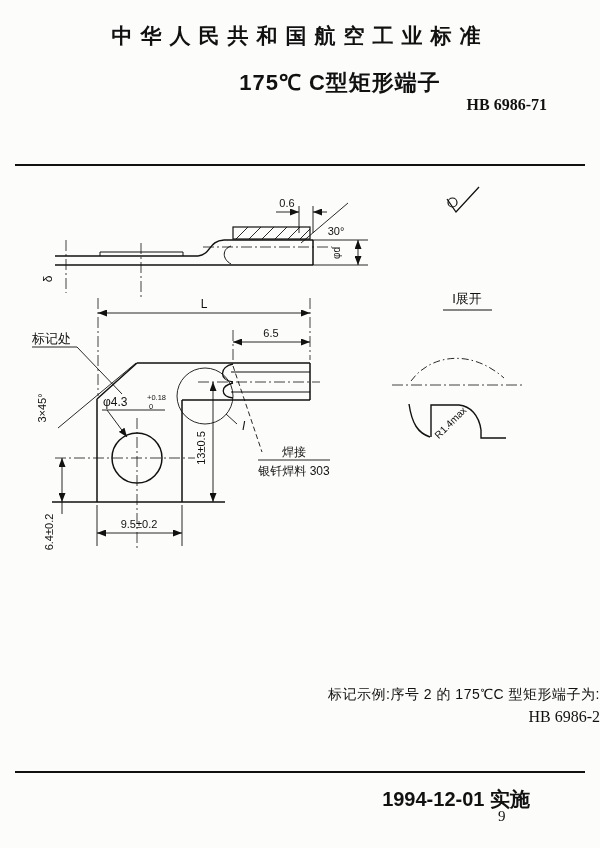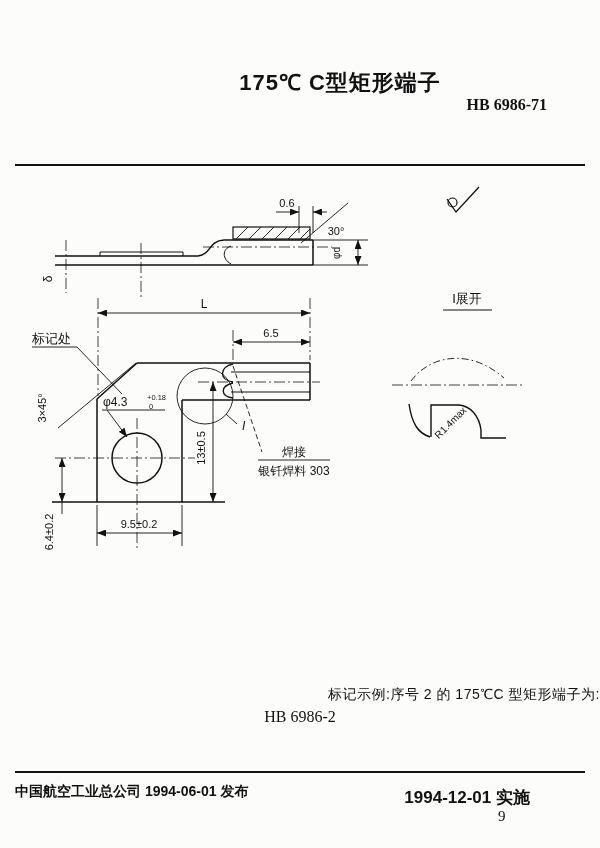--- a/index.html
+++ b/index.html
@@ -20,39 +20,40 @@
     position:absolute;top:96px;right:53px;
     font-family:"Liberation Serif", serif;font-size:16px;font-weight:bold;
   }
   svg.draw{position:absolute;top:0;left:0;}
   svg text{font-family:"Liberation Sans", sans-serif;fill:#111;}
   .example-1{
     position:absolute;top:686px;left:0;width:100%;text-align:right;
     font-size:14px;letter-spacing:0.5px;
   }
   .example-2{
-    position:absolute;top:708px;left:0;width:100%;text-align:center;
+    position:absolute;top:708px;left:0;width:100%;text-align:right;
     font-family:"Liberation Serif", serif;font-size:16px;
   }
   .footer-left{
     position:absolute;top:783px;left:15px;font-size:14px;font-weight:bold;
   }
   .footer-right{
-    position:absolute;top:786px;right:70px;font-size:17px;font-weight:bold;
+    position:absolute;top:786px;right:70px;font-size:20px;font-weight:bold;
   }
   .page-no{
     position:absolute;top:808px;left:498px;
     font-family:"Liberation Serif", serif;font-size:15px;
   }
 </style>
 </head>
 <body>
 
 <div class="page">
 
+  <div class="doc-title">中华人民共和国航空工业标准</div>
   <div class="doc-subtitle">175℃ C型矩形端子</div>
   <div class="std-no">HB 6986-71</div>
 
   <svg class="draw" width="600" height="848" viewBox="0 0 600 848">
     <defs>
       <marker id="aE" orient="auto" markerUnits="userSpaceOnUse" markerWidth="10" markerHeight="7" refX="9" refY="3.5">
         <path d="M0,0 L9,3.5 L0,7 Z" fill="#111"></path>
       </marker>
       <marker id="aS" orient="auto" markerUnits="userSpaceOnUse" markerWidth="10" markerHeight="7" refX="1" refY="3.5">
         <path d="M10,0 L1,3.5 L10,7 Z" fill="#111"></path>
@@ -181,17 +182,16 @@
       <line x1="392" y1="385" x2="522" y2="385" stroke="#111" stroke-width="0.8" stroke-dasharray="11 3 2 3"></line>
       <path fill="none" stroke="#111" stroke-width="0.9" stroke-dasharray="7 3 1.5 3" d="M411,381 C430,355 470,348 504,378"></path>
       <path fill="none" stroke="#111" stroke-width="1.4" d="M409,404 C412,424 418,433 430,437 M431,437 V405 H459 C470,406 479,415 481,430 V438 H506"></path>
       <text x="453" y="425" font-size="10" text-anchor="middle" transform="rotate(-45 453 425)">R1.4max</text>
     </g>
   </svg>
 
   <div class="example-1">标记示例:序号 2 的 175℃C 型矩形端子为:</div>
   <div class="example-2">HB 6986-2</div>
 
-  <div class="footer-left">中国航空工业总公司 1994-06-01 发布</div>
   <div class="footer-right">1994-12-01 实施</div>
   <div class="page-no">9</div>
 
 </div>
 
 </body></html>

